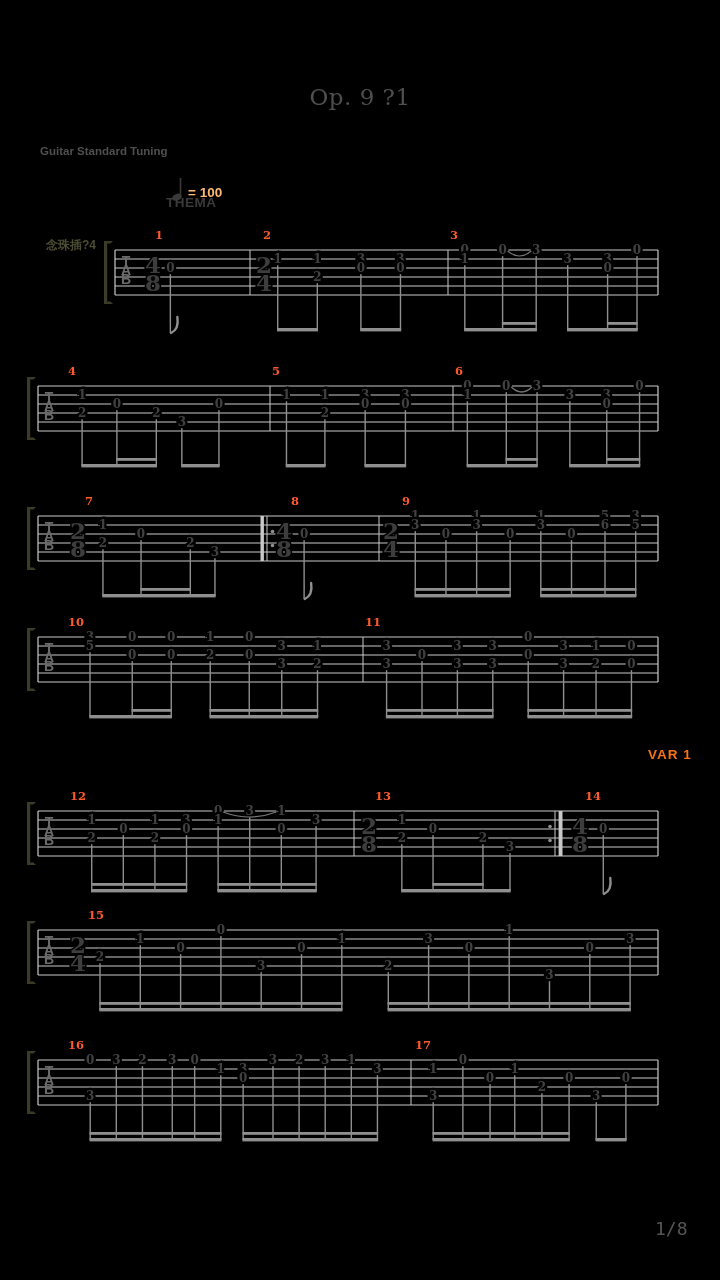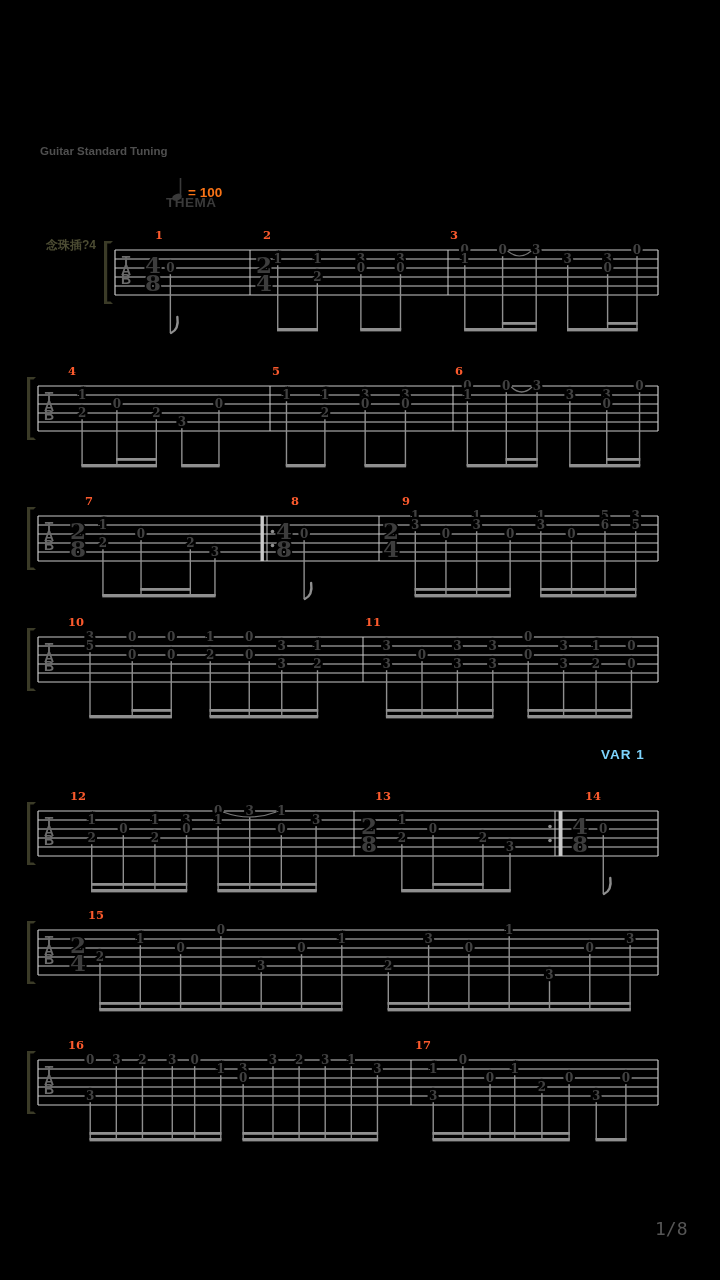--- a/index.html
+++ b/index.html
@@ -14,30 +14,31 @@
   .varlabel{position:absolute;left:601px;top:747px;font-size:13.5px;font-weight:bold;letter-spacing:1px;}
   .tracklabel{position:absolute;left:46px;top:237px;font-size:12px;font-weight:bold;}
   .pageind{position:absolute;left:655px;top:1218px;font-size:18px;
            font-family:"DejaVu Sans Mono",monospace;}
   svg.score{position:absolute;left:0;top:0;}
 </style>
 </head>
 <body>
 
 <div class="page">
+  <div class="title" style="color: rgb(79, 79, 79);">Op. 9 ?1</div>
   <div class="tuning" style="color: rgb(79, 79, 79); text-align: center;">Guitar Standard Tuning</div>
   <div class="tempo">
     <svg width="14" height="26">
       <line id="tnstem" x1="10.5" y1="2" x2="10.5" y2="21" stroke-width="1.6" stroke="#3a3a3a"></line>
       <ellipse id="tnhead" cx="7" cy="21.2" rx="4.8" ry="3.2" transform="rotate(-22 7 21.2)" fill="#3a3a3a"></ellipse>
     </svg>
-    <span class="txt" style="color: #f97316;">= 100</span>
+    <span class="txt" style="color: #fdba74;">= 100</span>
   </div>
   <div class="section" style="color: rgb(58, 58, 58);">THEMA</div>
-  <div class="varlabel" style="color: #7dd3fc;">VAR 1</div>
+  <div class="varlabel" style="color: #f97316; margin-left: 47px;">VAR 1</div>
   <div class="tracklabel" style="color: rgb(76, 76, 51);">念珠插?4</div>
   <svg class="score" id="score-canvas" width="720" height="1280" viewBox="0 0 720 1280">
       <g>
         <rect x="104" y="241" width="3.2" height="63" fill="#3b3b27"></rect>
         <path d="M 104 241 h9 l-2.5 2.6 h-6.5 Z" fill="#3b3b27"></path>
         <path d="M 104 304 h9 l-2.5 -2.6 h-6.5 Z" fill="#3b3b27"></path>
         <line x1="115" y1="250" x2="658" y2="250" stroke="#c9c9c9" stroke-width="1"></line>
         <line x1="115" y1="259" x2="658" y2="259" stroke="#c9c9c9" stroke-width="1"></line>
         <line x1="115" y1="268" x2="658" y2="268" stroke="#c9c9c9" stroke-width="1"></line>
         <line x1="115" y1="277" x2="658" y2="277" stroke="#c9c9c9" stroke-width="1"></line>

